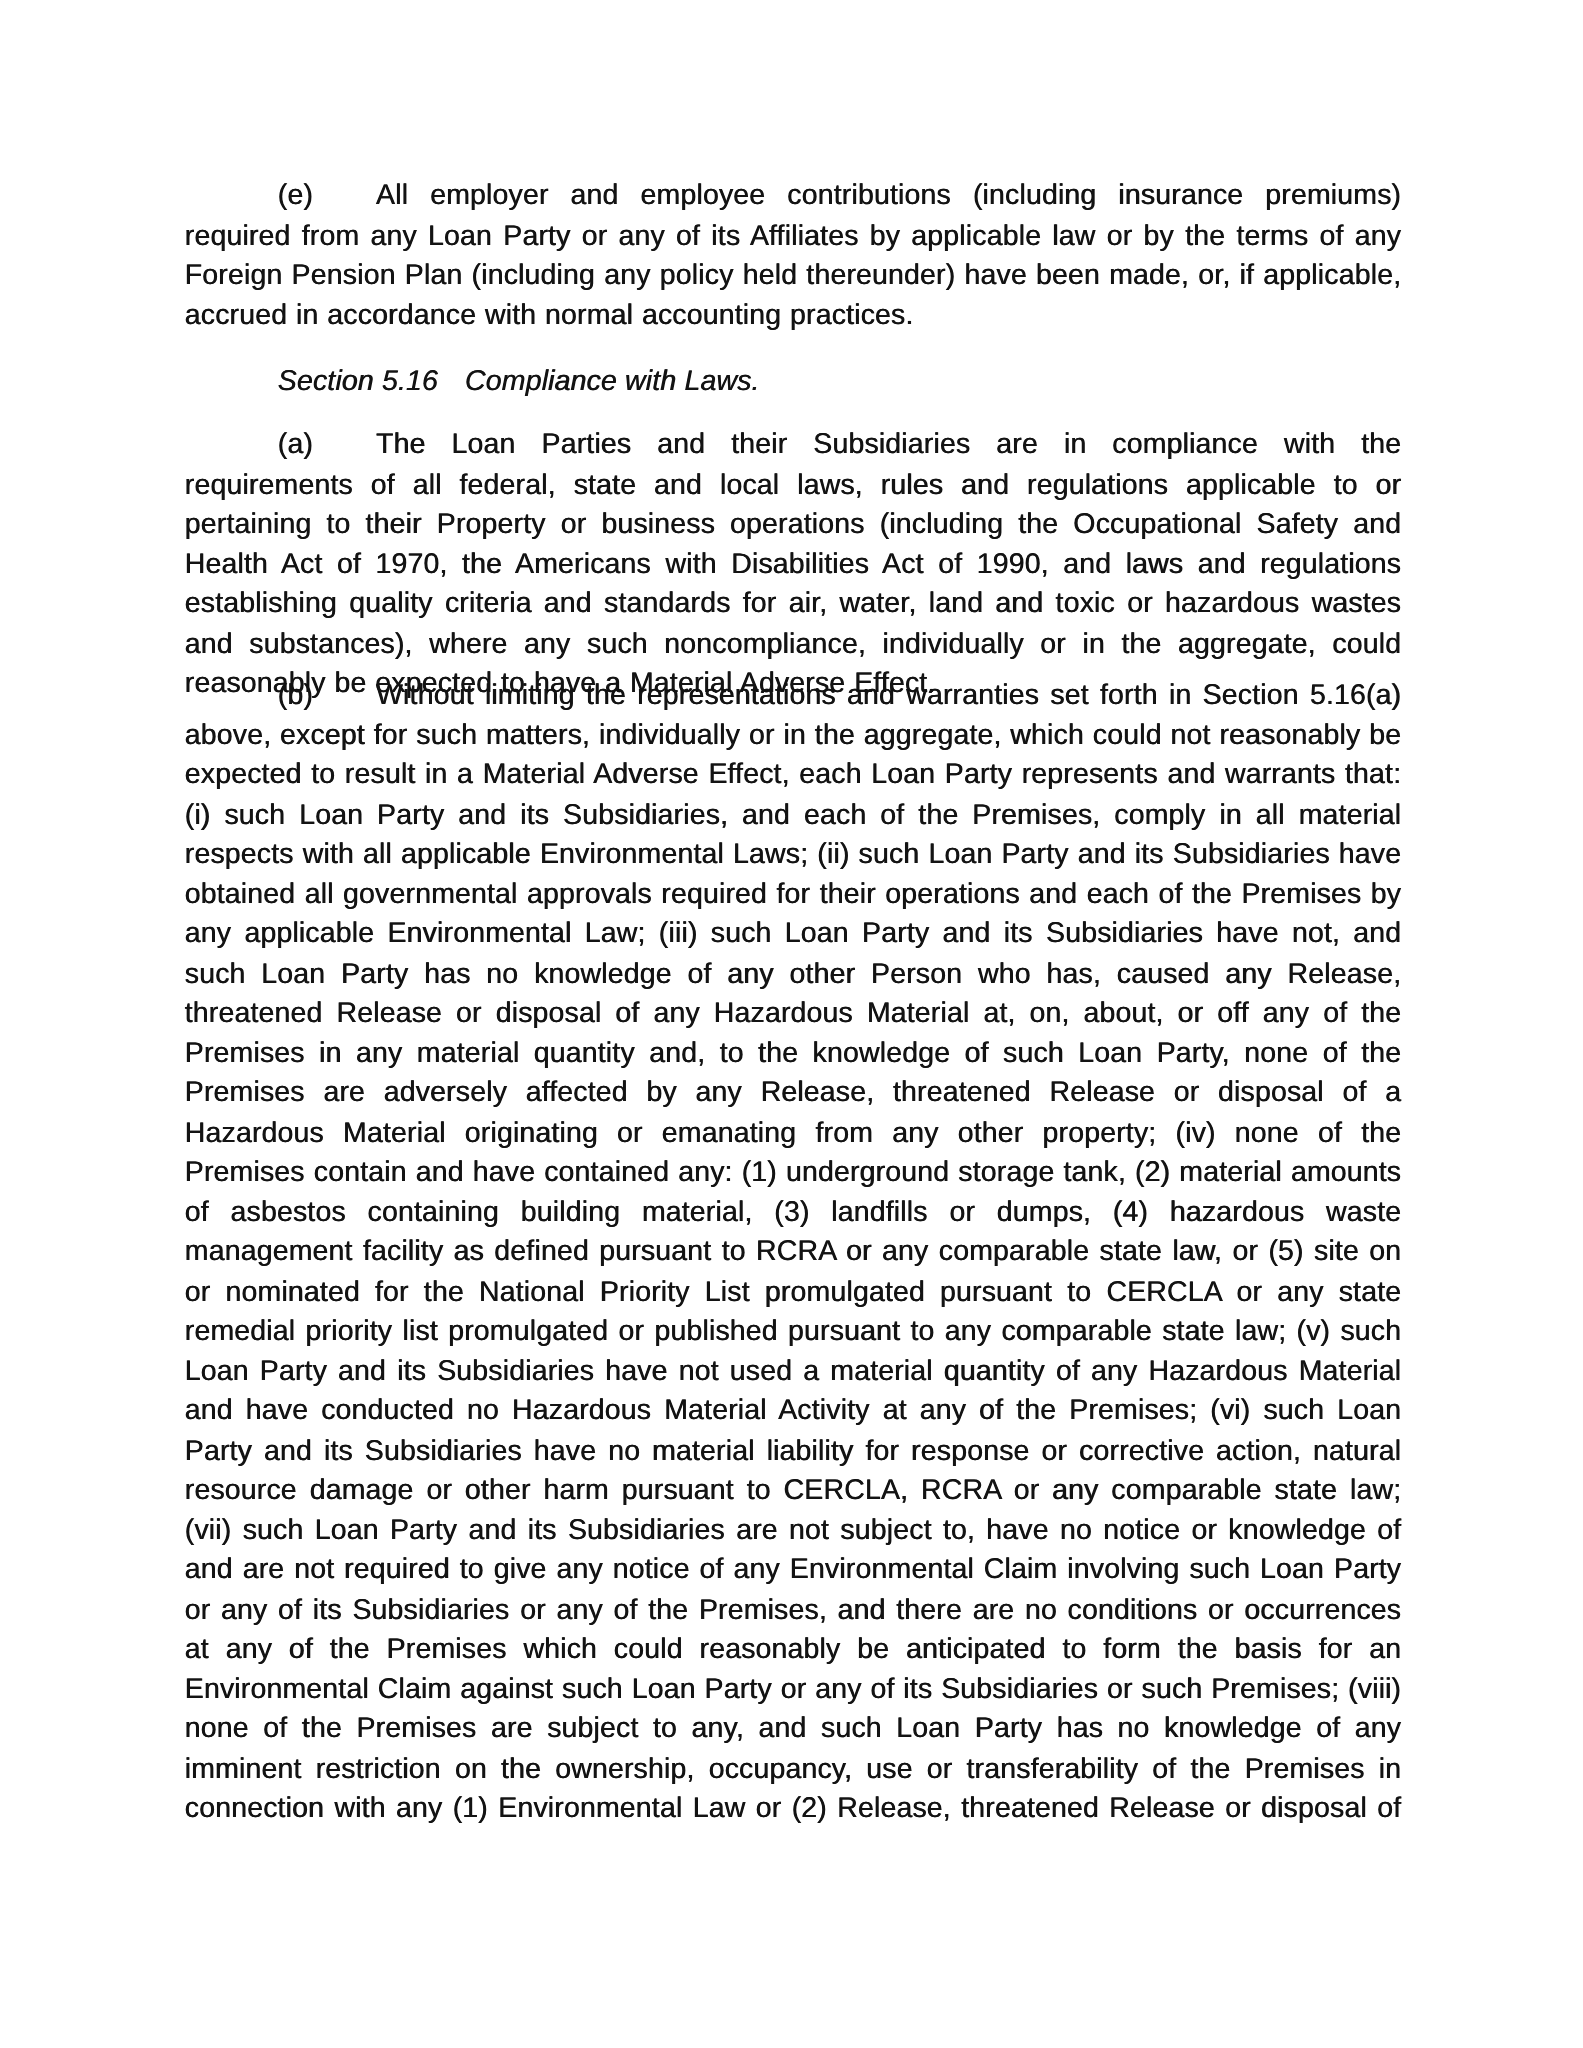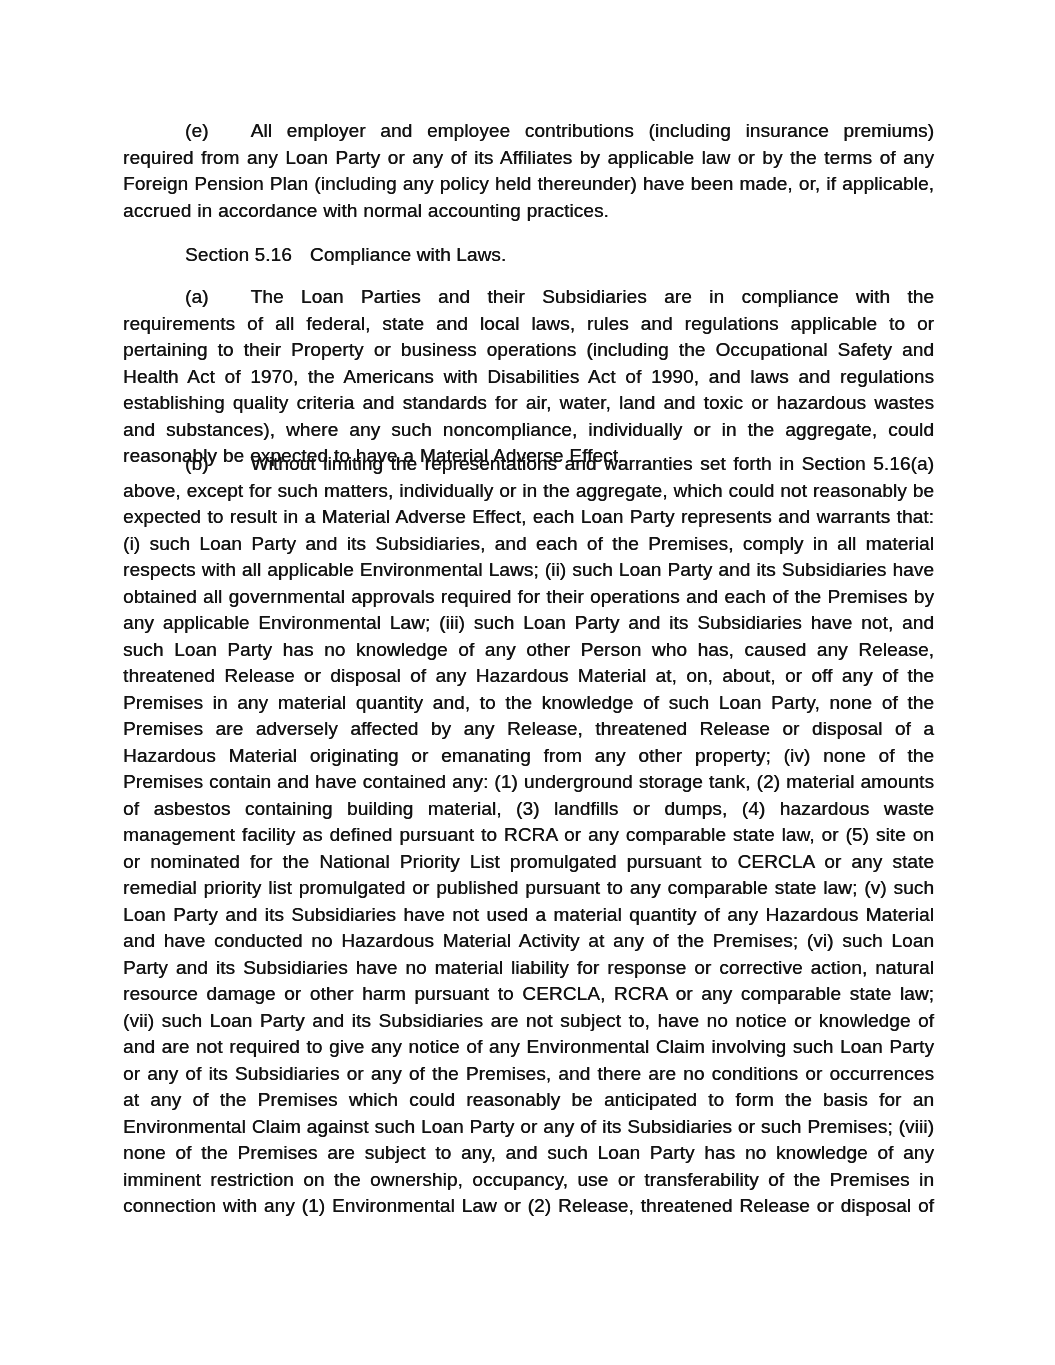--- a/index.html
+++ b/index.html
@@ -34,20 +34,21 @@
   #para-b { top: 451px; }
   .heading {
     position: absolute;
     left: 185px;
     top: 242px;
     margin: 0;
     font-size: 19px;
     line-height: 26.5px;
     font-weight: 400;
     letter-spacing: 0.1px;
+    font-style: italic;
   }
   .tab { display: inline-block; width: 42px; }
   .tab-sm { display: inline-block; width: 18px; }
   .sec-ref {
     text-underline-offset: 3px;
   }
   .footer {
     position: absolute;
     top: 1296px;
     left: 0;

